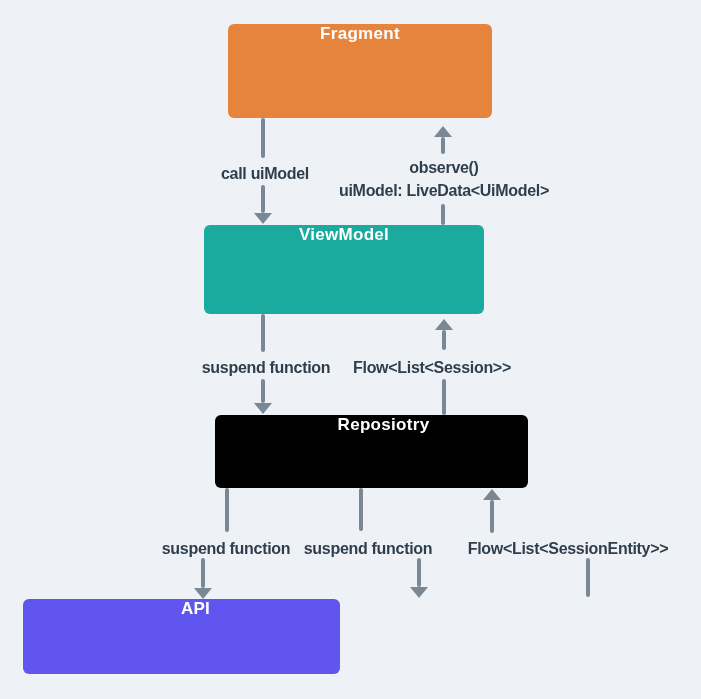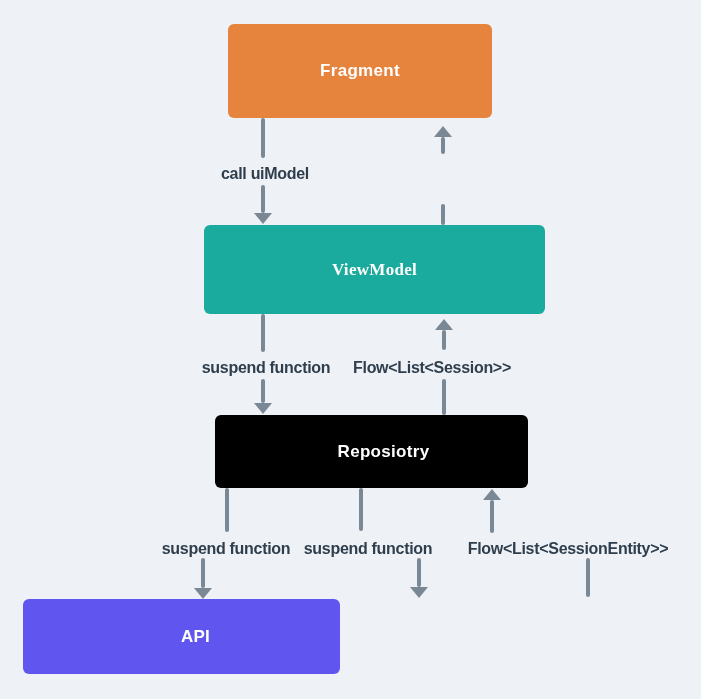--- a/index.html
+++ b/index.html
@@ -13,21 +13,20 @@
   .canvas {
     position: relative;
     width: 701px;
     height: 699px;
     background: #eef1f5;
   }
   .node {
     position: absolute;
     border-radius: 6px;
     display: flex;
-    align-items: center;
     justify-content: center;
     color: #ffffff;
     font-size: 17px;
     font-weight: 600;
     letter-spacing: 0.3px;
   }
   .edge-line {
     position: absolute;
     width: 4px;
     background: #7a8795;
@@ -56,40 +55,44 @@
 </style>
 </head>
 <body>
 
 <div class="canvas">
 
   <div class="node" style="left: 228px; top: 24px; width: 264px; height: 94px; background-color: rgb(230, 131, 60);">
     <span>Fragment</span>
   </div>
 
-  <div class="node" style="left: 204px; top: 225px; width: 341px; height: 89px; background-color: rgb(27, 171, 158); font-family: Liberation Serif, serif;">
+  <div class="node" style="left: 204px; top: 225px; width: 280px; height: 89px; background-color: rgb(27, 171, 158);">
     <span>ViewModel</span>
   </div>
 
   <div class="node" style="left: 215px; top: 415px; width: 289px; height: 73px; background-color: #000000; padding-left: 24px;">
     <span>Reposiotry</span>
   </div>
 
   <div class="node" style="left: 23px; top: 599px; width: 289px; height: 75px; background-color: rgb(97, 85, 240); padding-left: 28px;">
     <span>API</span>
   </div>
 
 
   <div class="edge-line" style="left:261px; top:118px; height:40px;"></div>
   <div class="edge-label" style="left:115px; top:162px;">call uiModel</div>
   <div class="edge-line" style="left:261px; top:185px; height:28px;"></div>
   <div class="arrowhead down" style="left:254px; top:213px;"></div>
 
   <div class="arrowhead up" style="left:434px; top:126px;"></div>
   <div class="edge-line" style="left:441px; top:137px; height:17px;"></div>
+  <div class="edge-label" style="left:294px; top:156px;">
+    <div>observe()</div>
+    <div>uiModel: LiveData&lt;UiModel&gt;</div>
+  </div>
   <div class="edge-line" style="left:441px; top:204px; height:21px;"></div>
 
   <div class="edge-line" style="left:261px; top:314px; height:38px;"></div>
   <div class="edge-label" style="left:116px; top:356px;">suspend function</div>
   <div class="edge-line" style="left:261px; top:379px; height:24px;"></div>
   <div class="arrowhead down" style="left:254px; top:403px;"></div>
 
   <div class="arrowhead up" style="left:435px; top:319px;"></div>
   <div class="edge-line" style="left:442px; top:330px; height:20px;"></div>
   <div class="edge-label" style="left:282px; top:356px;">Flow&lt;List&lt;Session&gt;&gt;</div>

